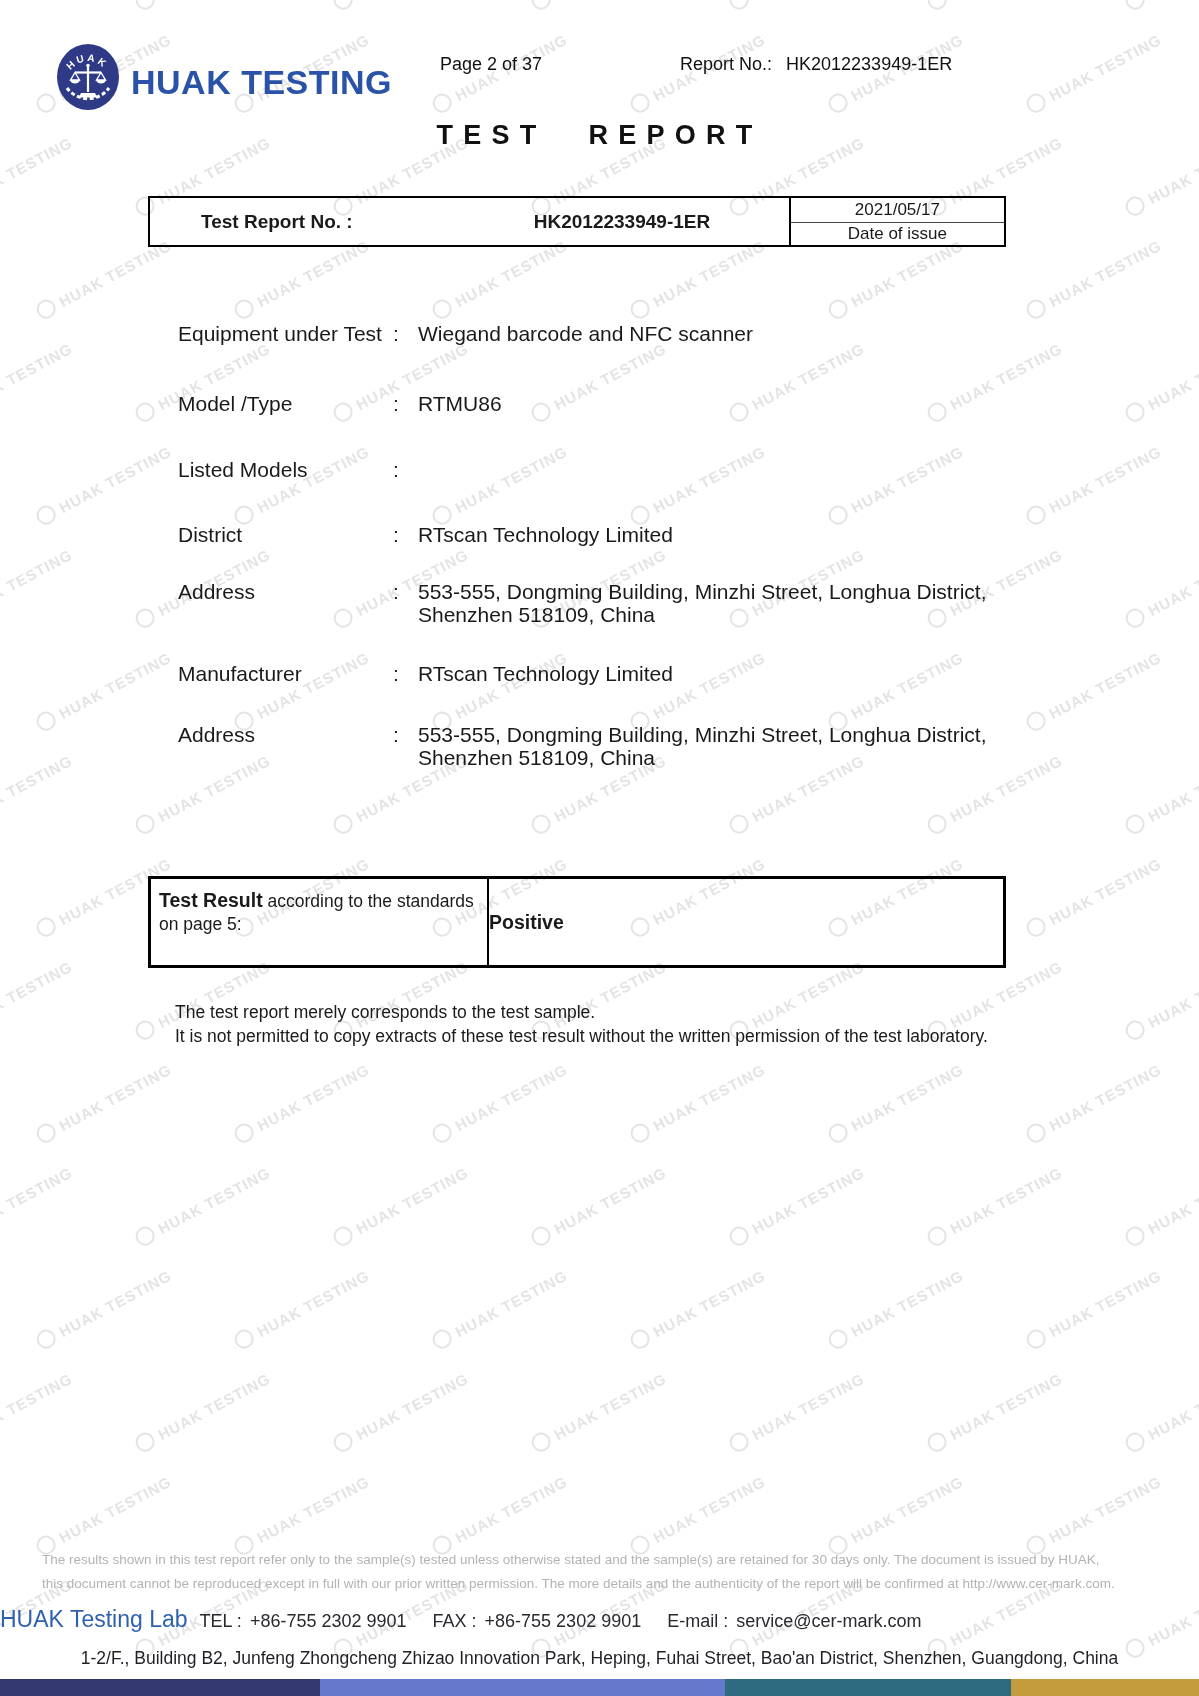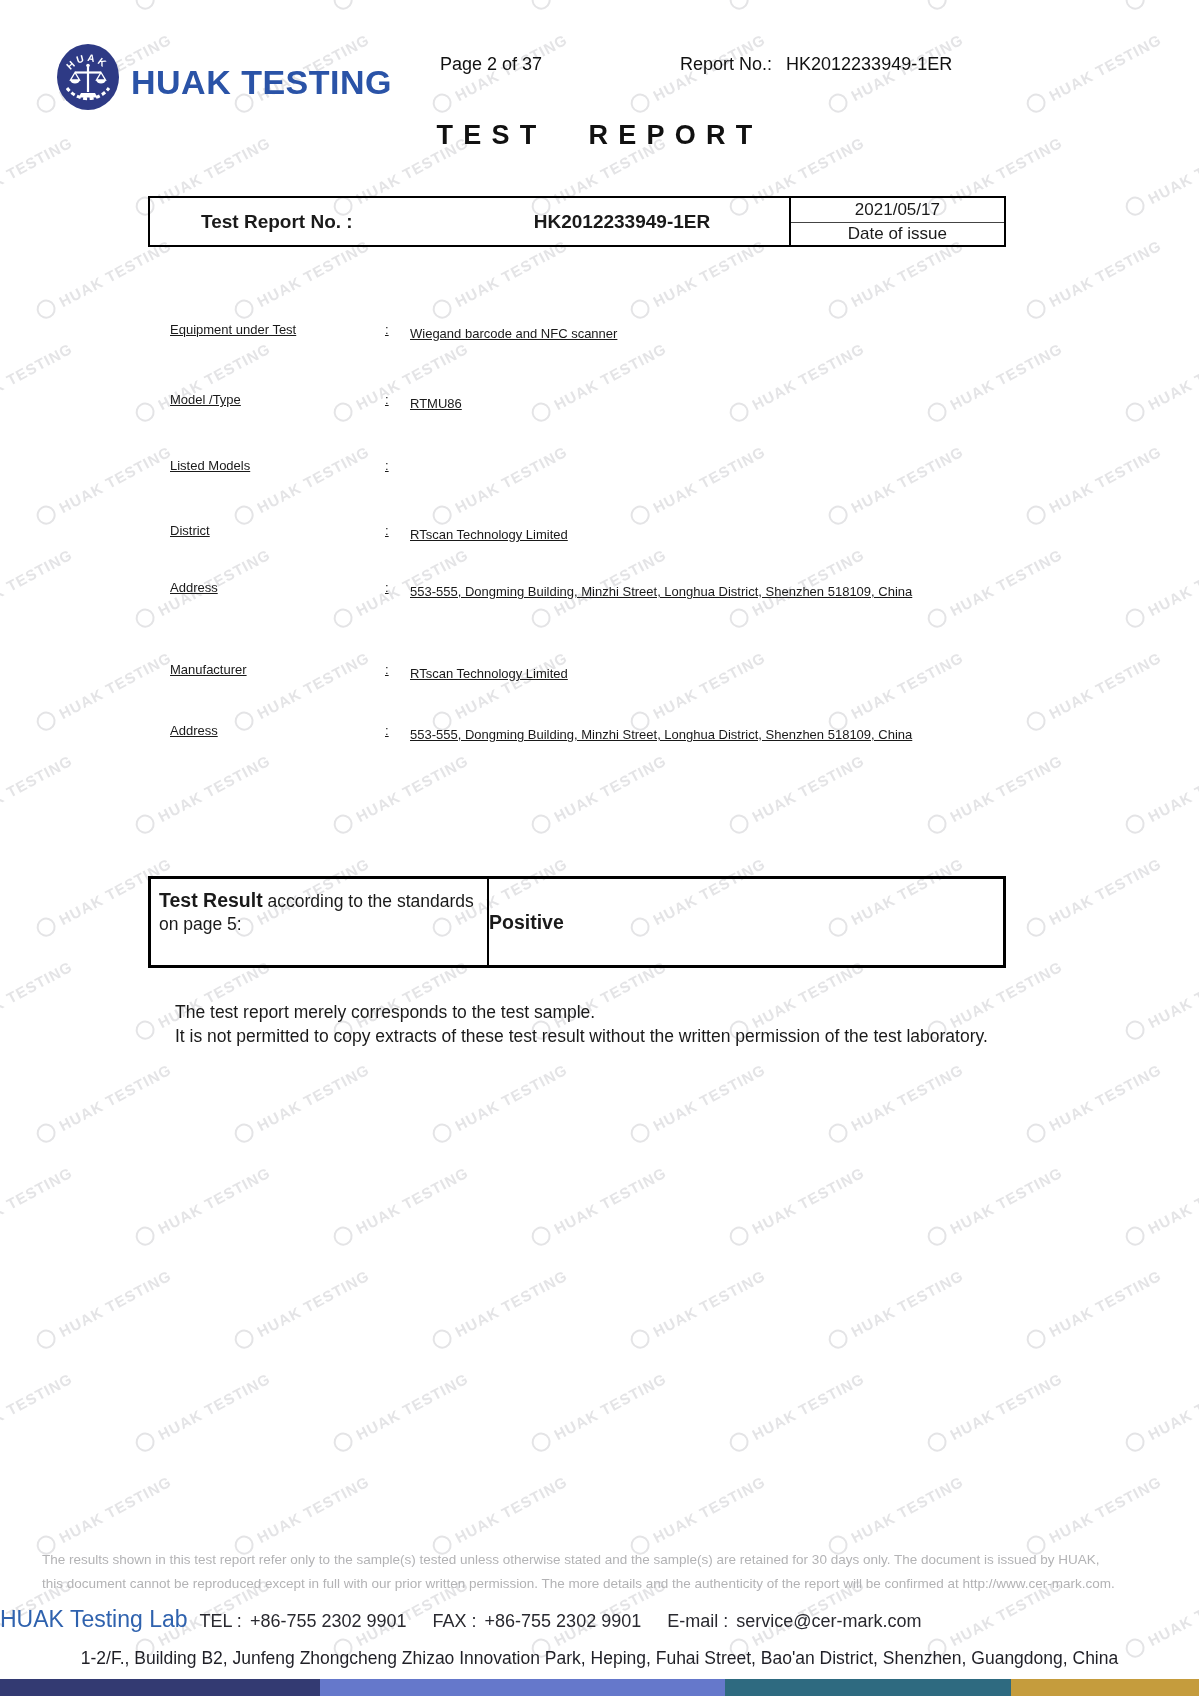--- a/index.html
+++ b/index.html
@@ -57,21 +57,21 @@
   }
   #report-table .left-cell { flex:0 0 70%; display:flex; align-items:center; border-right:2px solid #000;margin-left:43px; }
   #report-table .rt-label { font-size:19px; font-weight:bold; padding-left:8px; flex:0 0 44%; }
   #report-table .rt-value { font-size:19px; font-weight:bold; flex:1; text-align:center; }
   #report-table .right-cell { flex:1; display:flex; flex-direction:column; font-size:17px; }
   #report-table .date-val { flex:1; text-align:center; border-bottom:1.5px solid #444; padding-top:2px; }
   #report-table .date-lbl { flex:1; text-align:center; padding-top:1px; }
 
   
   #fields { top:310px; left:170px; width:840px; height:480px; }
-  .field-row { position:absolute; left:0; display:flex; font-size:13px; width:840px;text-decoration:underline; }
+  .field-row { position:absolute; left:8px; display:flex; font-size:21px; width:840px; }
   .field-label { flex:0 0 215px; }
   .field-colon { flex:0 0 25px; }
   .field-value { flex:0 0 600px; line-height:23px; }
   .fr-0 { top:12px; } .fr-1 { top:82px; } .fr-2 { top:148px; }
   .fr-3 { top:213px; } .fr-4 { top:270px; } .fr-5 { top:352px; } .fr-6 { top:413px; }
 
   
   #result-table {
     top:876px; left:148px; width:858px; height:92px;
     border:3px solid #000; display:flex;

